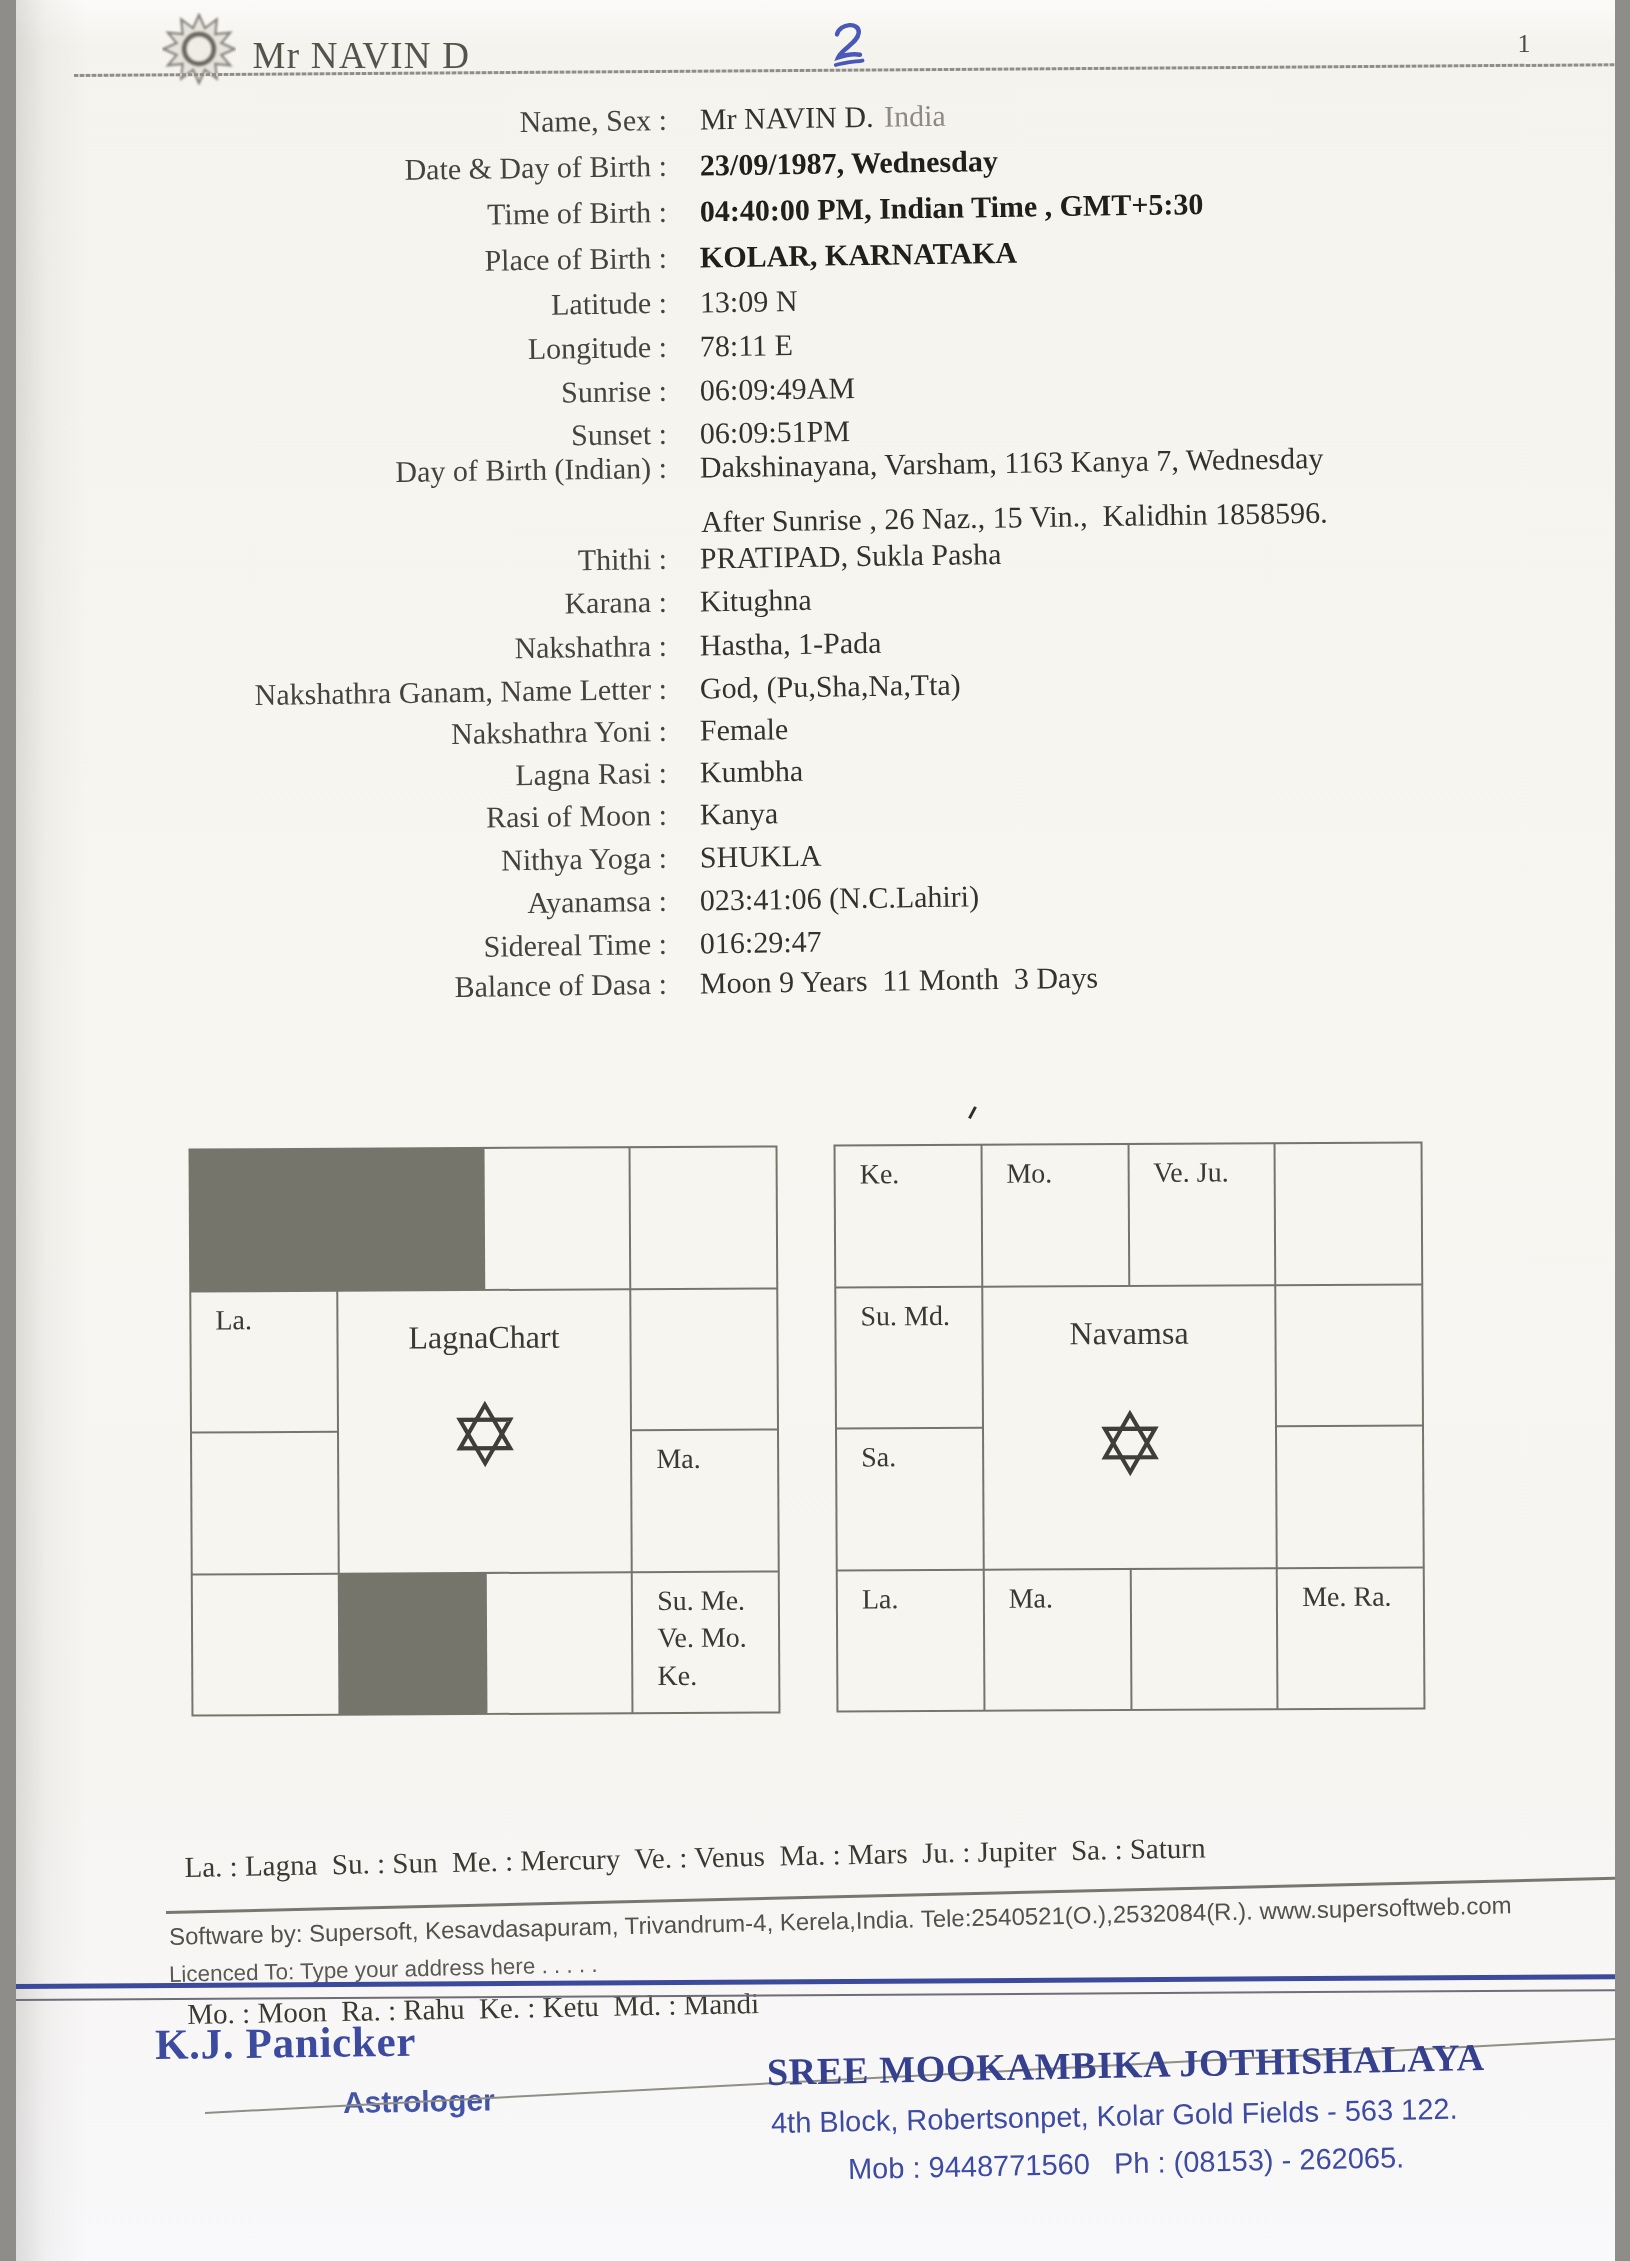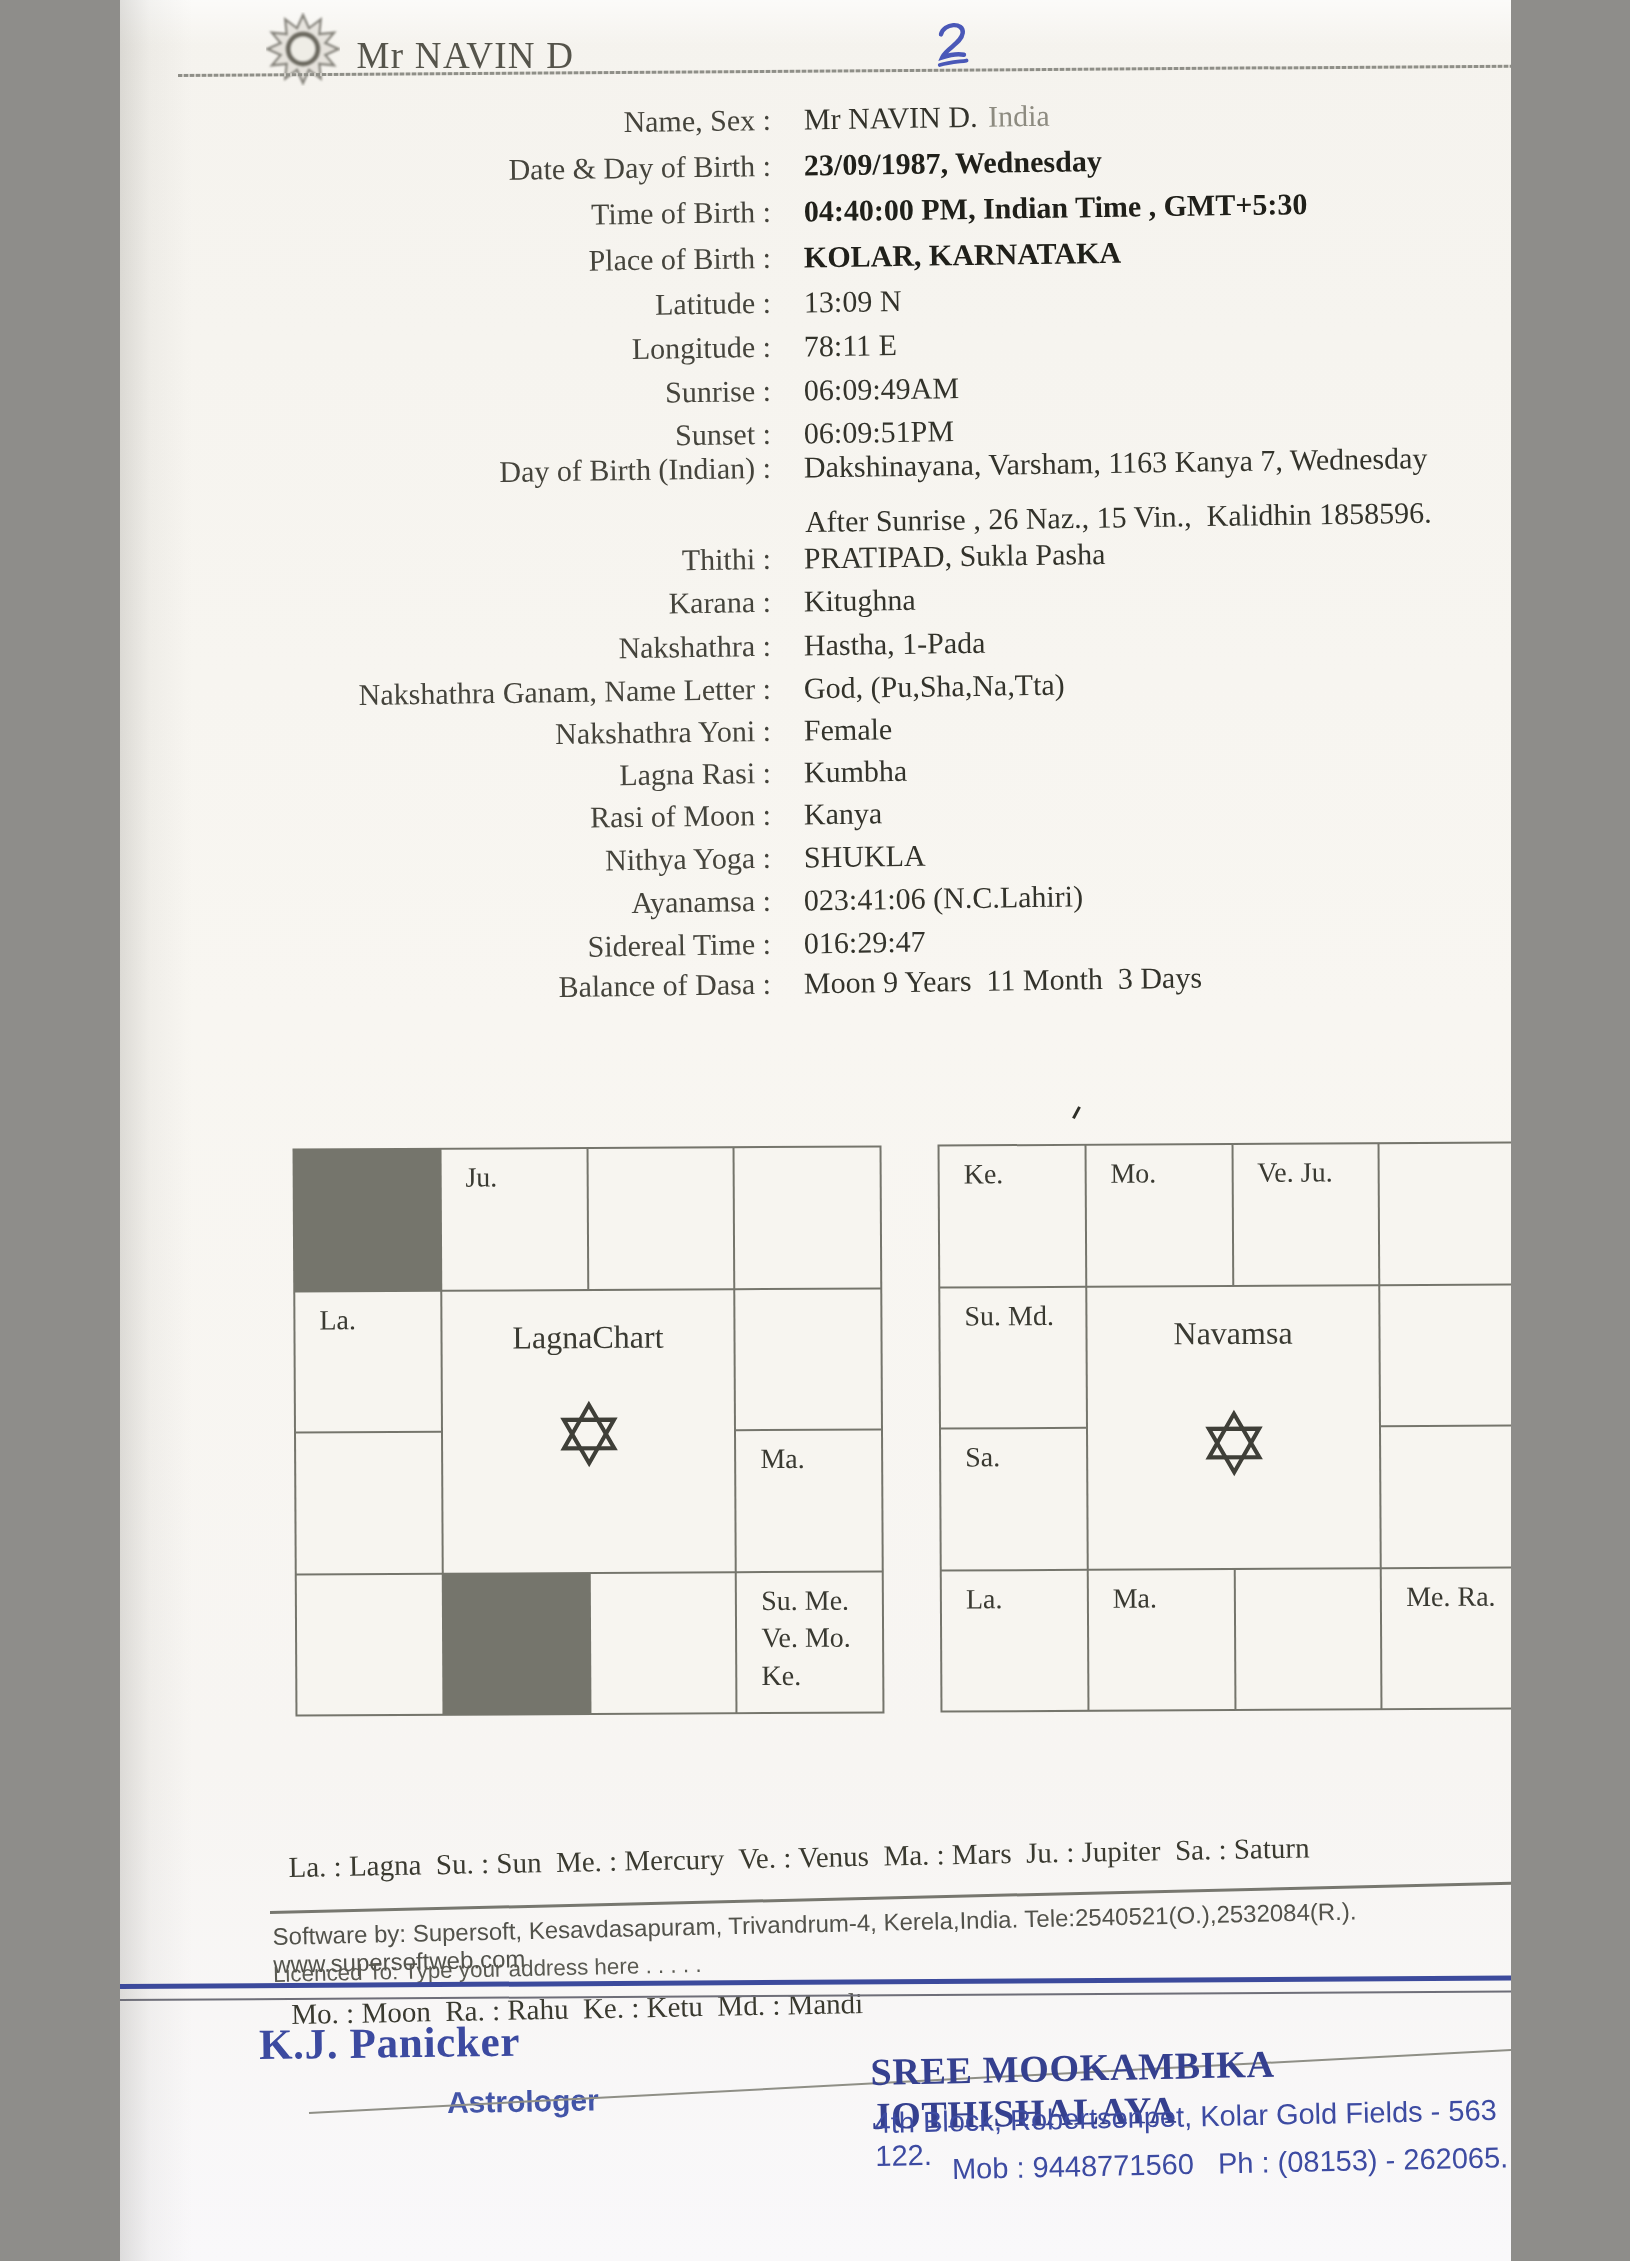--- a/index.html
+++ b/index.html
@@ -1,17 +1,17 @@
 <!DOCTYPE html>
 <html style="font-size:10.5px"><head>
 <meta charset="utf-8">
 <style>
   html,body{margin:0;padding:0;background:#8e8d8a;}
   #page{
-    position:relative;width:1391px;height:2261px;margin:0 auto;overflow:hidden;
+    position:relative;width:1599px;height:2261px;margin:0 auto;overflow:hidden;
     background:linear-gradient(180deg,#f5f3ee 0%,#f8f6f1 45%,#f7f5f2 78%,#f9f8fa 100%);
     font-family:"Liberation Serif",serif;color:#3a3a32;
   }
   #page::before{
     content:"";position:absolute;inset:0;pointer-events:none;
     background:linear-gradient(90deg,rgba(110,108,102,.20) 0,rgba(110,108,102,.06) 30px,rgba(110,108,102,0) 72px),
                linear-gradient(180deg,rgba(255,255,255,.65) 0,rgba(255,255,255,0) 46px);
   }
   .abs{position:absolute;}
   
@@ -161,21 +161,20 @@
       <div class="dlabel">Sidereal Time :</div>
       <div class="dvalue">016:29:47</div>
     </div>
     <div class="drow" style="top:976px">
       <div class="dlabel">Balance of Dasa :</div>
       <div class="dvalue">Moon 9 Years  11 Month  3 Days</div>
     </div>
   </div>
 
   <div class="schart" style="left:174px;top:1147px">
-    <div class="cell a12">Ju.</div>
     <div class="cell a13"></div>
     <div class="cell a14"></div>
     <div class="cell a21">La.</div>
     <div class="cell center">
       <div class="ctitle">LagnaChart</div>
       <svg class="cstar mt64" viewBox="0 0 100 100">
         <polygon points="50,7 87,71 13,71" fill="none" stroke="#3f3f38" stroke-width="6"></polygon>
         <polygon points="50,93 13,29 87,29" fill="none" stroke="#3f3f38" stroke-width="6"></polygon>
       </svg>
     </div>

